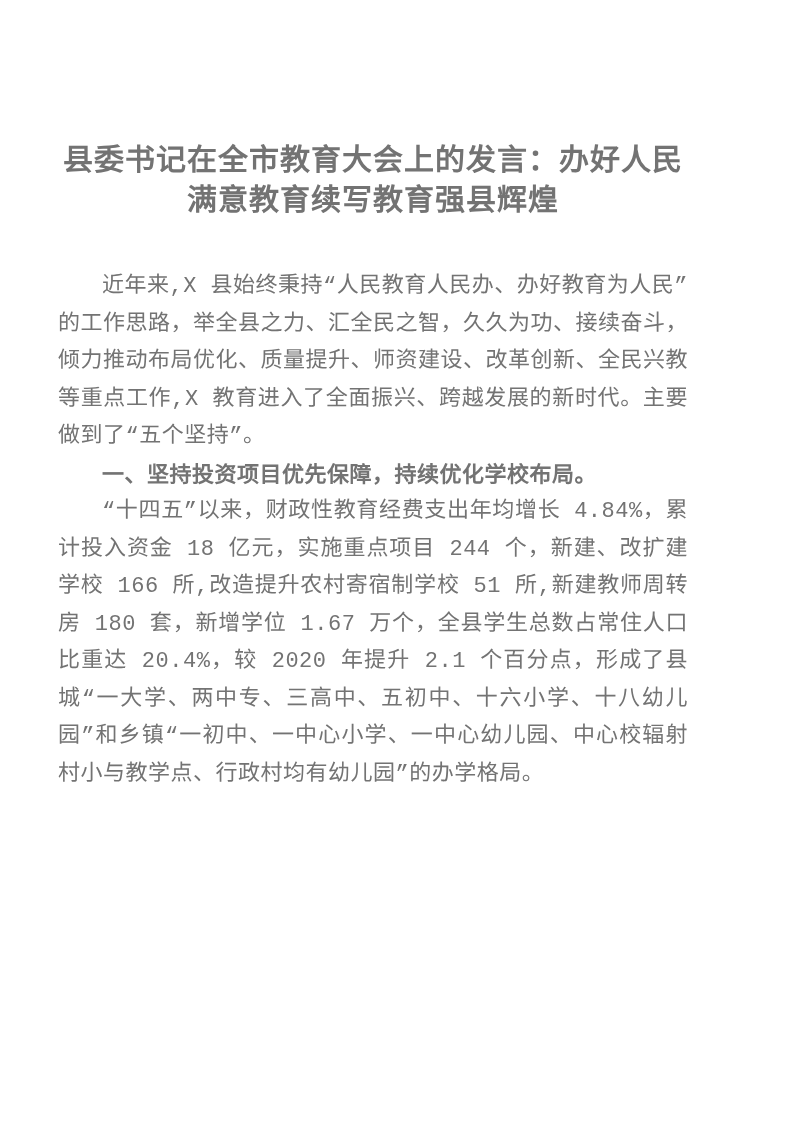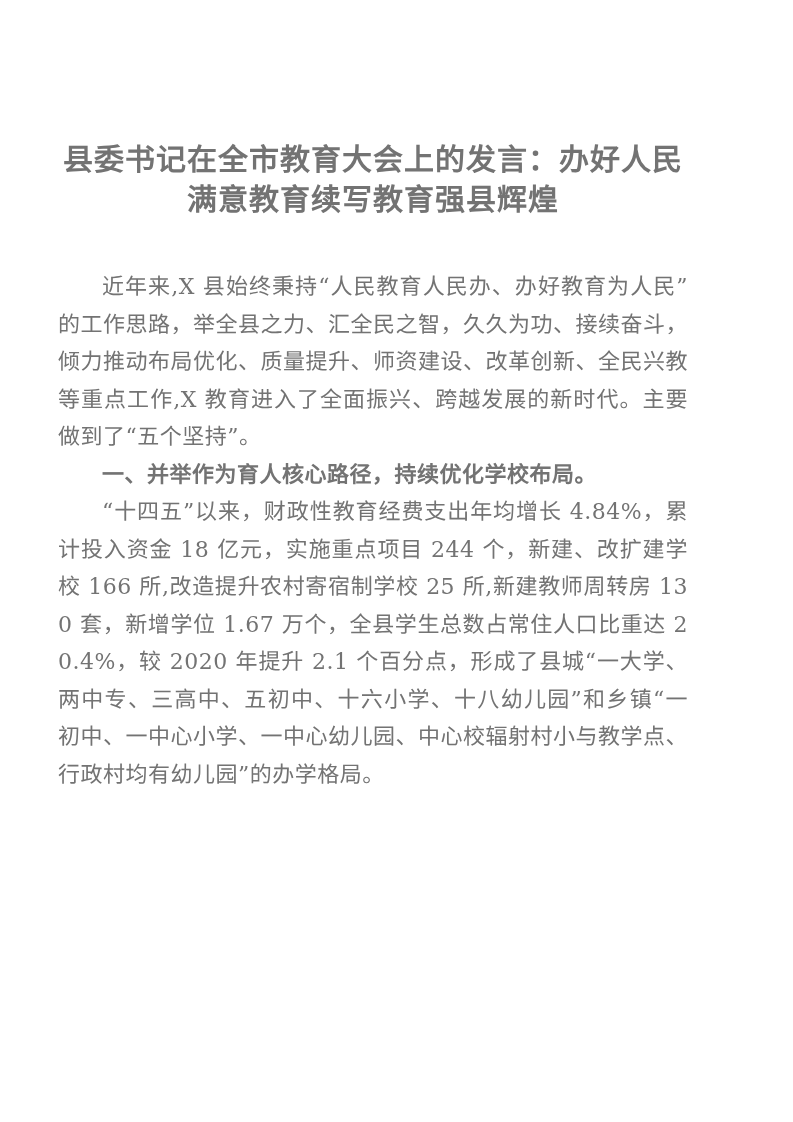--- a/index.html
+++ b/index.html
@@ -28,38 +28,39 @@
     letter-spacing: 1px;
   }
   .body-text {
     margin: 0;
     font-size: 22px;
     line-height: 37.5px;
     text-align: justify;
     text-indent: 2em;
     letter-spacing: 0.5px;
     word-break: break-all;
+    font-family: Liberation Mono, monospace;
   }
   .section-heading {
     margin: 0;
     font-size: 22px;
     font-weight: bold;
     line-height: 37.5px;
     text-align: justify;
     text-indent: 2em;
     letter-spacing: 0.5px;
     word-break: break-all;
   }
 </style>
 </head>
 <body>
 
 <div class="page">
   <h1 class="doc-title">县委书记在全市教育大会上的发言：办好人民满意教育续写教育强县辉煌</h1>
 
   <p class="body-text">近年来,X 县始终秉持“人民教育人民办、办好教育为人民”的工作思路，举全县之力、汇全民之智，久久为功、接续奋斗，倾力推动布局优化、质量提升、师资建设、改革创新、全民兴教等重点工作,X 教育进入了全面振兴、跨越发展的新时代。主要做到了“五个坚持”。</p>
 
-  <p class="section-heading">一、并举作为育人核心路径，持续优化学校布局。</p>
+  <p class="section-heading">一、坚持投资项目优先保障，持续优化学校布局。</p>
 
-  <p class="body-text">“十四五”以来，财政性教育经费支出年均增长 4.84%，累计投入资金 18 亿元，实施重点项目 244 个，新建、改扩建学校 166 所,改造提升农村寄宿制学校 25 所,新建教师周转房 130 套，新增学位 1.67 万个，全县学生总数占常住人口比重达 20.4%，较 2020 年提升 2.1 个百分点，形成了县城“一大学、两中专、三高中、五初中、十六小学、十八幼儿园”和乡镇“一初中、一中心小学、一中心幼儿园、中心校辐射村小与教学点、行政村均有幼儿园”的办学格局。</p>
+  <p class="body-text">“十四五”以来，财政性教育经费支出年均增长 4.84%，累计投入资金 18 亿元，实施重点项目 244 个，新建、改扩建学校 166 所,改造提升农村寄宿制学校 51 所,新建教师周转房 180 套，新增学位 1.67 万个，全县学生总数占常住人口比重达 20.4%，较 2020 年提升 2.1 个百分点，形成了县城“一大学、两中专、三高中、五初中、十六小学、十八幼儿园”和乡镇“一初中、一中心小学、一中心幼儿园、中心校辐射村小与教学点、行政村均有幼儿园”的办学格局。</p>
 
 
 </div>
 
 </body></html>

